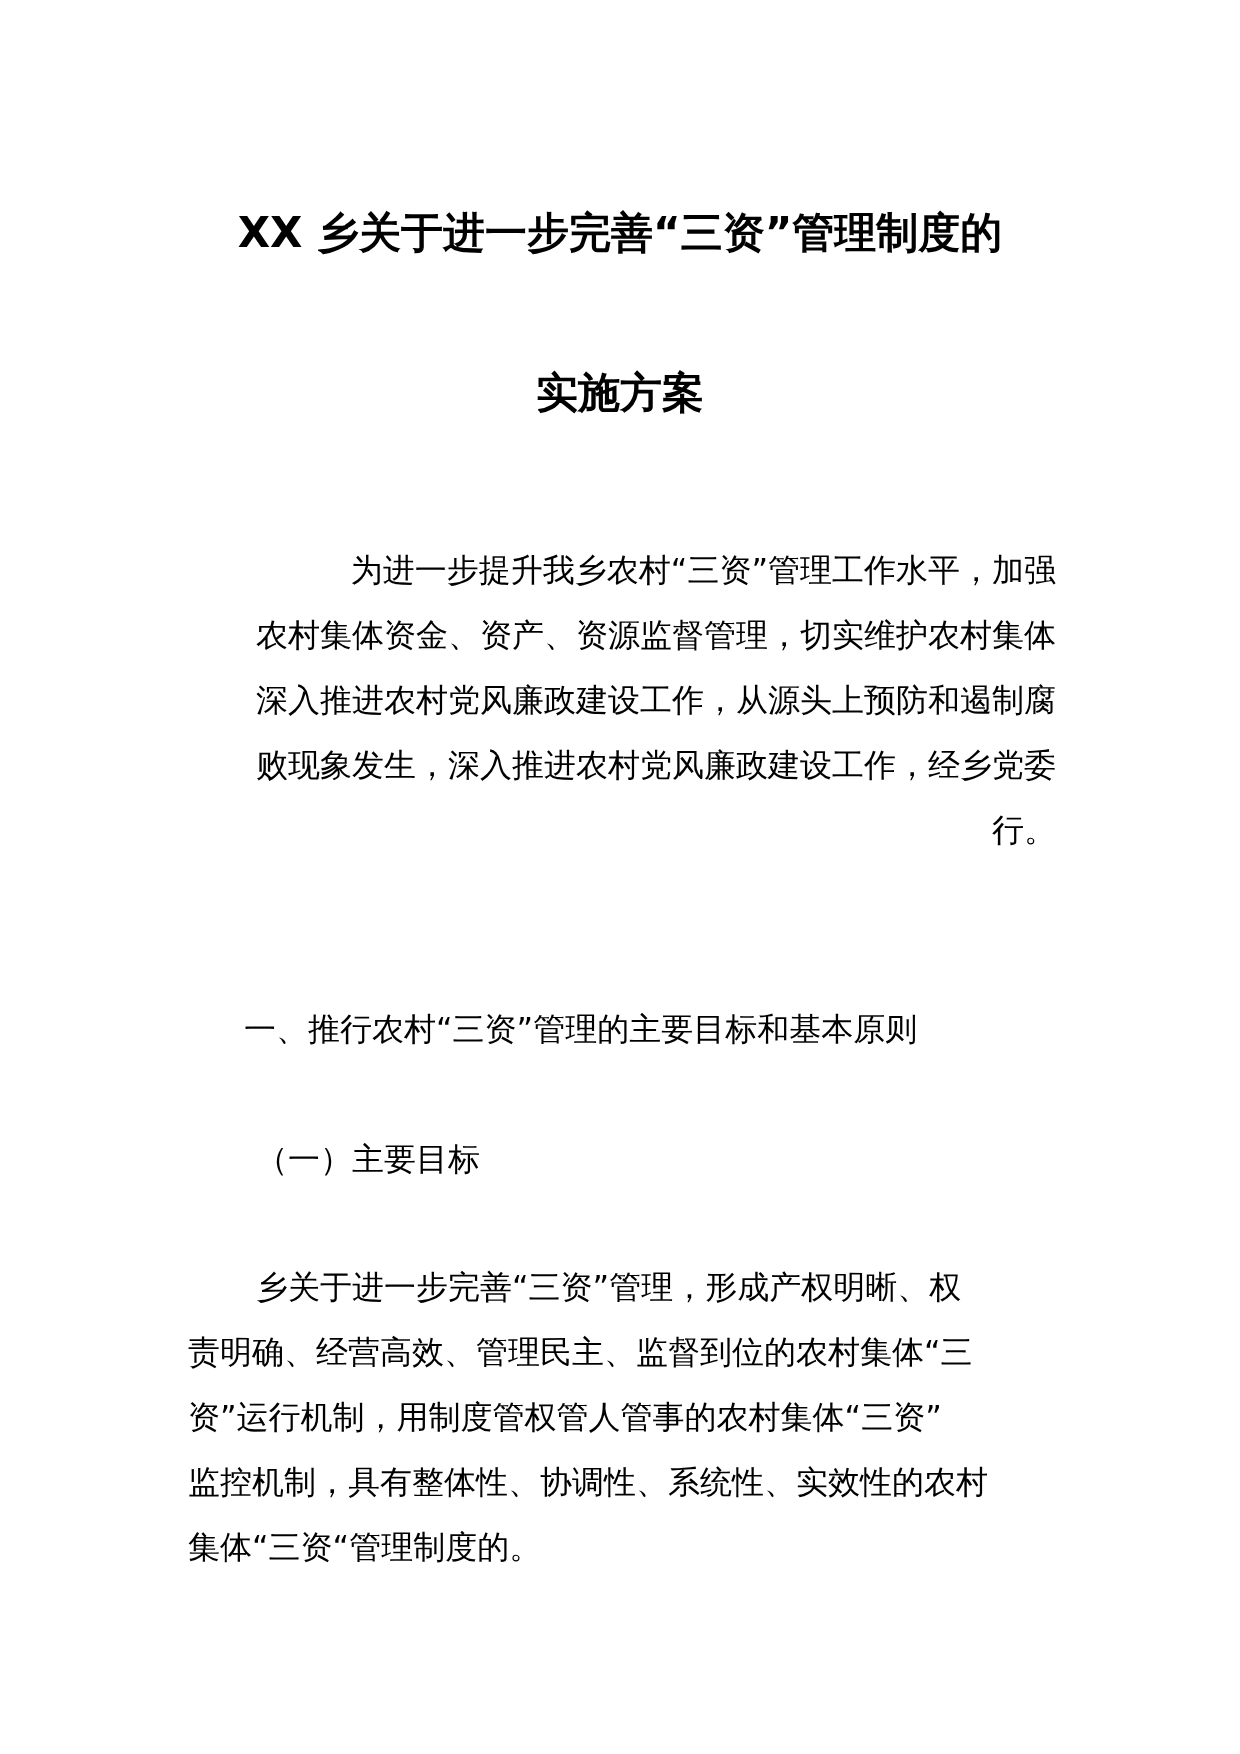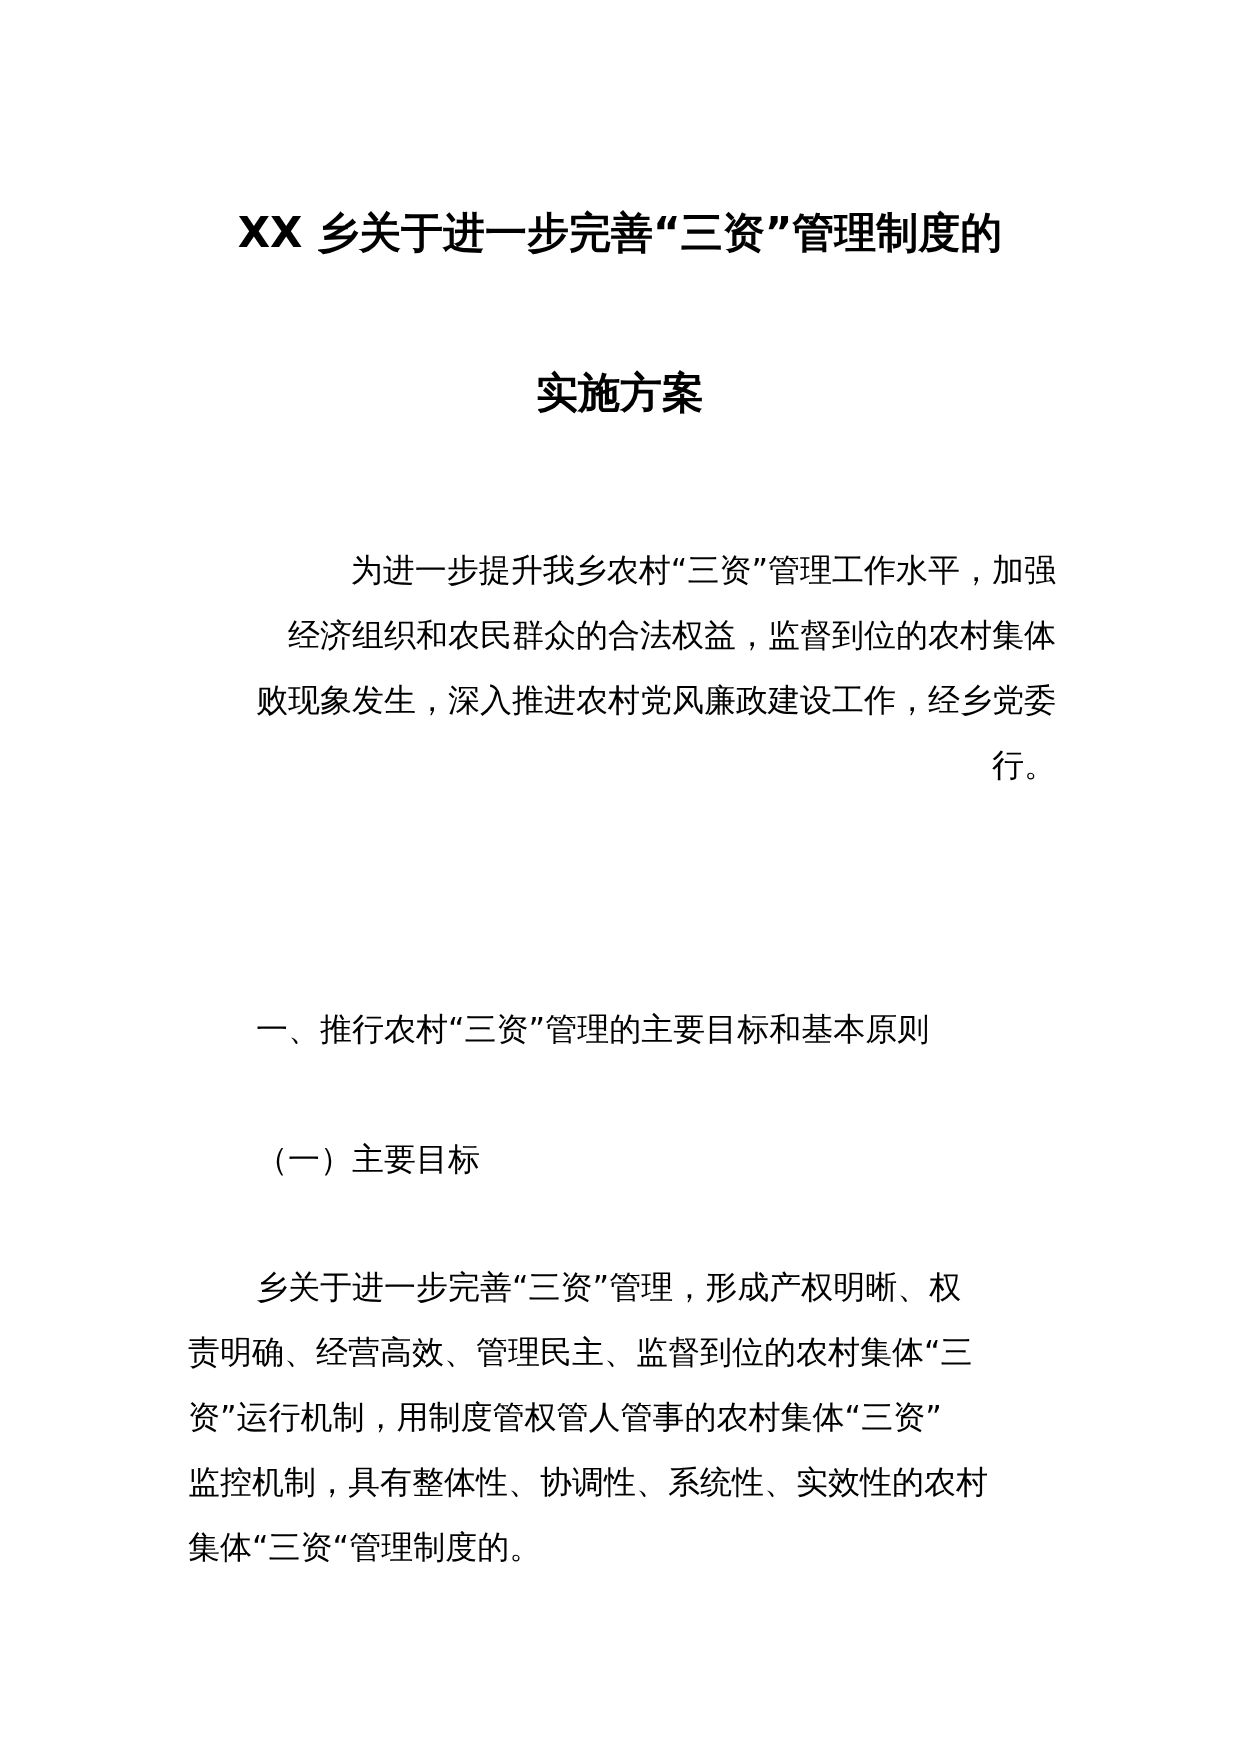--- a/index.html
+++ b/index.html
@@ -38,35 +38,36 @@
     .body-text {
       position: absolute;
       left: 188px;
       width: 868px;
       font-size: 32px;
       line-height: 65px;
     }
     .line { display: block; white-space: nowrap; }
     .indent { padding-left: 68px; }
     .p1 { top: 538px; text-align: right; }
-    .h1 { top: 997px; left: 256px; }
+    .h1 { top: 997px; left: 244px; }
     .h2 { top: 1127px; left: 256px; }
     .p2 { top: 1255px; }
   </style>
 </head>
 <body>
 
 <div class="page">
 
   <div class="title title-2">实施方案</div>
   <div class="title title-1">XX 乡关于进一步完善“三资”管理制度的</div>
 
   <div class="body-text p1">
     <span class="line indent">为进一步提升我乡农村“三资”管理工作水平，加强</span>
-    <span class="line">经济组织和农民群众的合法权益，监督到位的农村集体</span>
+    <span class="line">农村集体资金、资产、资源监督管理，切实维护农村集体</span>
+    <span class="line">深入推进农村党风廉政建设工作，从源头上预防和遏制腐</span>
     <span class="line">败现象发生，深入推进农村党风廉政建设工作，经乡党委</span>
     <span class="line">行。</span>
   </div>
 
   <div class="body-text h1">一、推行农村“三资”管理的主要目标和基本原则</div>
 
   <div class="body-text h2">（一）主要目标</div>
 
   <div class="body-text p2">
     <span class="line indent">乡关于进一步完善“三资”管理，形成产权明晰、权</span>

